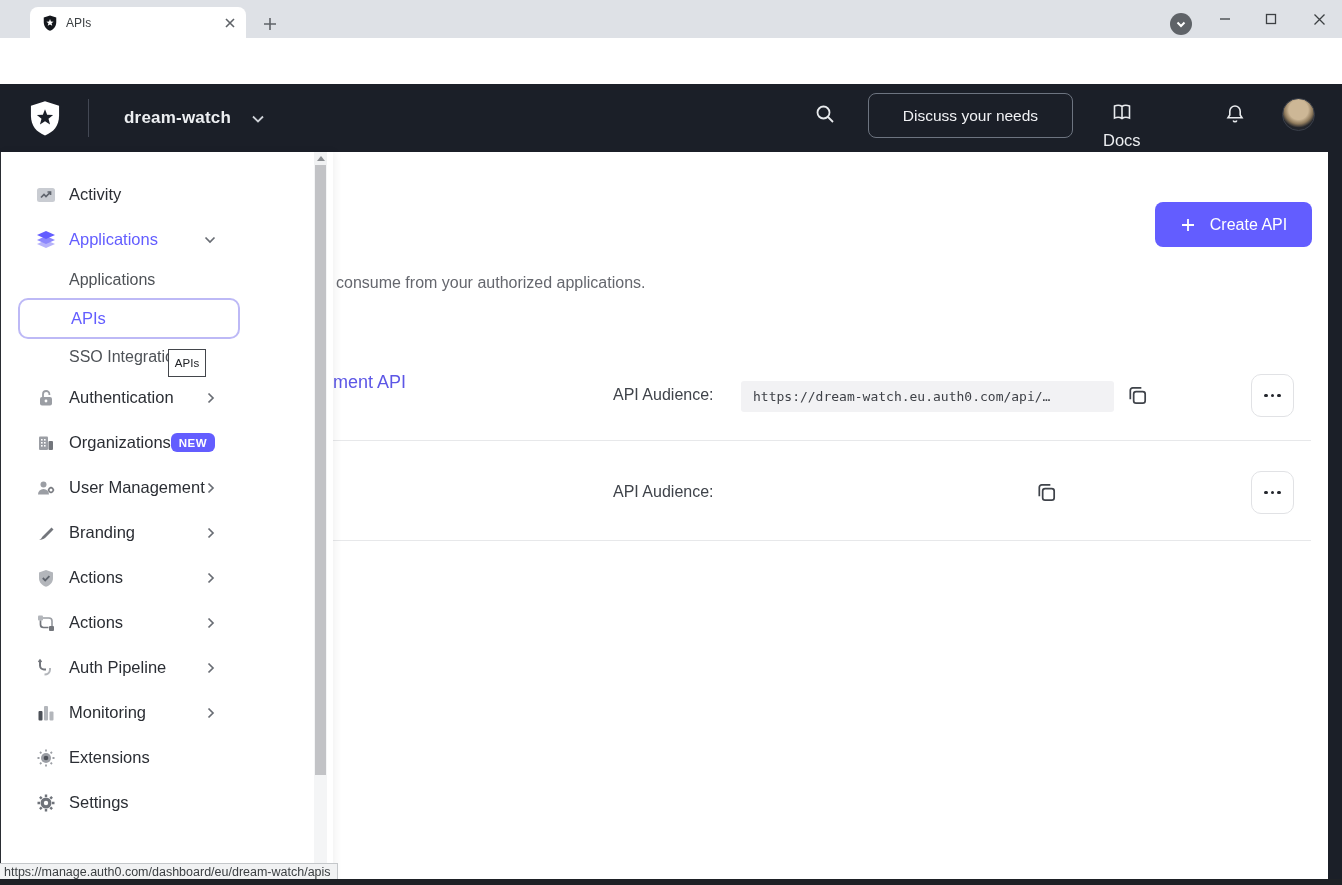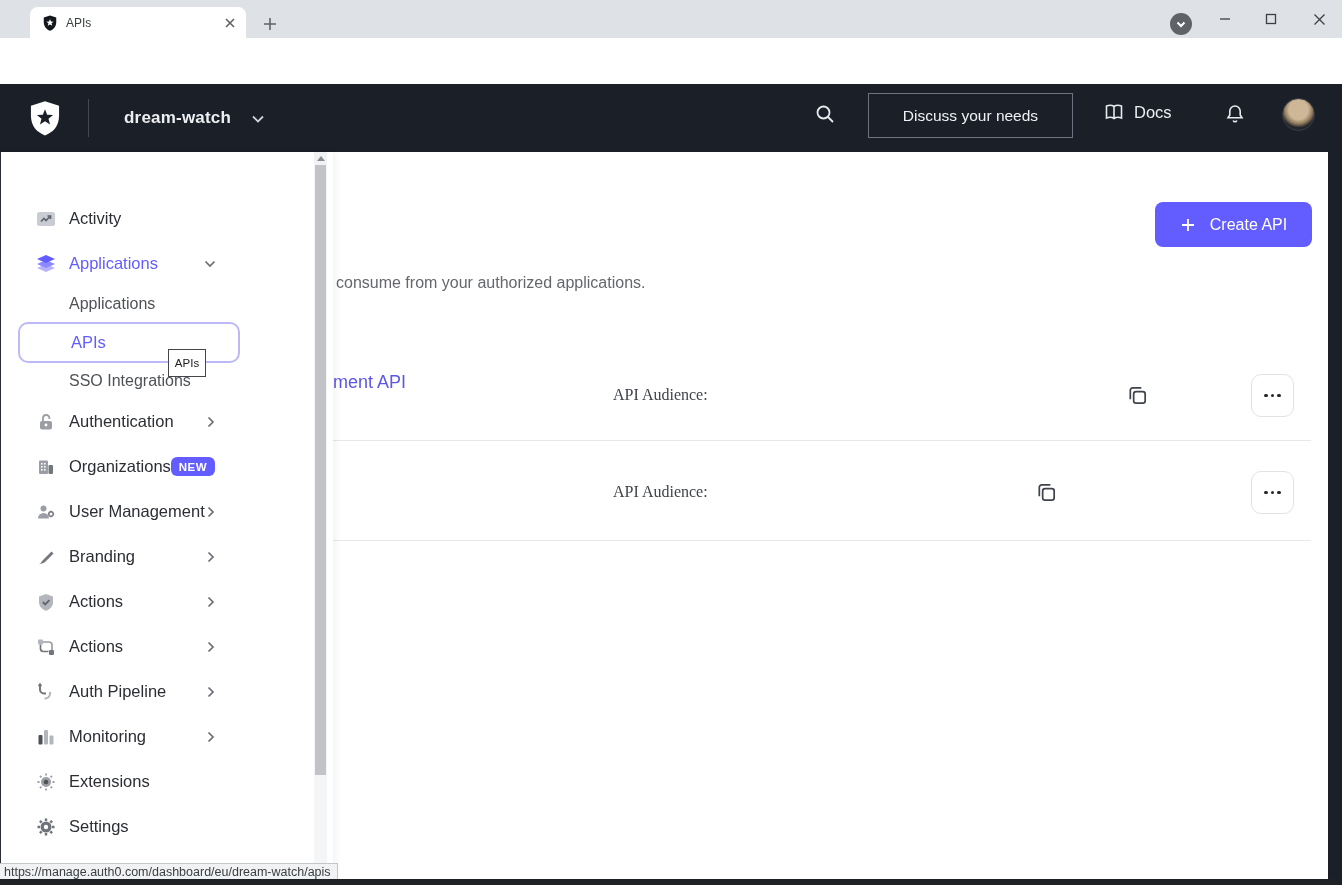--- a/index.html
+++ b/index.html
@@ -47,55 +47,55 @@
   .gdots { display:flex; flex-direction:column; gap:2px; }
   .gdots i { width:3px; height:3px; border-radius:50%; background:#188038; }
 
   
   .a0nav { left:0; top:84px; width:1342px; height:68px; background:#1b1f28; }
   .a0nav * { color:#eceef1; }
   .tenant { position:absolute; left:124px; top:24px; font-size:17px; font-weight:700; letter-spacing:.2px; }
   .navdivider { position:absolute; left:88px; top:15px; width:1px; height:38px; background:#434854; }
   .discuss {
     position:absolute; left:868px; top:9px; width:205px; height:45px;
-    border:1px solid #6d7480; border-radius:0; background:transparent;
+    border:1px solid #6d7480; border-radius:8px; background:transparent;
     font-size:15.5px; color:#f0f1f4; display:flex; align-items:center; justify-content:center;
   }
-  .docs { position:absolute; left:1103px; top:18px; display:flex; align-items:center; gap:9px; font-size:16.5px; }
+  .docs { position:absolute; left:1103px; top:18px; display:flex; align-items:center; gap:9px; font-size:16.5px;flex-direction:column; }
   .a0avatar { position:absolute; left:1282px; top:14px; width:33px; height:33px; border-radius:50%;
     background:radial-gradient(circle at 50% 35%, #cdb796 0 38%, #8f7a5c 55%, #23252b 70%); border:1px solid #3a3f4a; }
 
   
   .main { left:333px; top:152px; width:995px; height:733px; background:#fff; }
   .createbtn {
     position:absolute; left:822px; top:50px; width:157px; height:45px;
     background:#635dff; border:none; border-radius:8px; color:#fff; font-size:16px;
     display:flex; align-items:center; justify-content:center; gap:14px; cursor:pointer;
   }
   .intro { position:absolute; left:3px; top:122px; font-size:16px; color:#65676e; }
   .apiname { position:absolute; left:0; top:220px; font-size:18px; font-weight:500; color:#5d57e6; }
-  .audlabel { font-size:16px; color:#3f434a; position:absolute; left:280px;font-family:Liberation Serif, serif; }
+  .audlabel { font-size:16px; color:#3f434a; position:absolute; left:280px; }
   .codebox {
     position:absolute; left:408px; height:31px; background:#f2f2f4; border-radius:3px;
     font-family:"DejaVu Sans Mono", monospace; font-size:13px; color:#3e4147;
     display:flex; align-items:center; padding:0 12px; white-space:nowrap; overflow:hidden;
   }
   .copybtn { position:absolute; width:24px; height:24px; }
   .morebtn {
     position:absolute; left:918px; width:43px; height:43px; background:#fff;
     border:1px solid #e1e2e5; border-radius:10px; display:flex; align-items:center; justify-content:center; gap:3px;
   }
   .morebtn i { width:3.5px; height:3.5px; border-radius:50%; background:#23262c; }
   .hdivider { position:absolute; left:0; width:978px; height:1px; background:#e7e8ea; }
   .darkstrip { left:1328px; top:152px; width:14px; height:733px; background:#1b1f28; }
 
   
   .sidebar { left:0; top:152px; width:333px; height:733px; background:#fff;
     box-shadow:2px 0 8px rgba(0,0,0,.06); border-left:1px solid #2a2d33; z-index:5; }
-  .nav-list { position:absolute; left:0; top:12px; width:256px; padding-top:32px; }
+  .nav-list { position:absolute; left:0; top:0; width:256px; padding-top:20px; }
   .si { display:flex; align-items:center; height:45px; padding-left:34px; position:relative; cursor:pointer; }
   .si .si-ic { width:22px; height:22px; margin-right:12px; display:flex; align-items:center; justify-content:center; }
   .si .si-lb { font-size:16.5px; color:#2b2e34; }
   .si.sub { height:36px; padding-left:68px; }
   .si.sub .si-lb { font-size:16px; color:#4e5257; }
   .si.purple .si-lb { color:#635dff; }
   .si .chev { position:absolute; right:40px; }
   .apis-selected {
     height:41px; margin:0 17px; padding-left:51px; display:flex; align-items:center;
     border:2px solid #bdb9f6; border-radius:10px; cursor:pointer;
@@ -314,20 +314,21 @@
       <svg width="16" height="16" viewBox="0 0 16 16">
           <path d="M8 2 V14 M2 8 H14" stroke="#fff" stroke-width="1.8"></path>
         </svg>
       <span>Create API</span>
     </button>
 
     <span class="intro">consume from your authorized applications.</span>
 
     <a class="apiname">ment API</a>
     <span class="audlabel" style="top:234px">API Audience:</span>
+    <span class="codebox" style="top:229px;width:373px">https://dream-watch.eu.auth0.com/api/…</span>
     <span class="copybtn iconbtn" style="left:792px;top:231px">
       <svg width="23" height="23" viewBox="0 0 24 24">
           <rect x="8" y="8" width="12" height="12" rx="2.5" fill="none" stroke="#3f434a" stroke-width="1.8"></rect>
           <path d="M4.5 16 V6.5 A2.5 2.5 0 0 1 7 4 H16" fill="none" stroke="#3f434a" stroke-width="1.8"></path>
         </svg>
     </span>
     <span class="morebtn" style="top:222px">
         <i></i>
         <i></i>
         <i></i>

